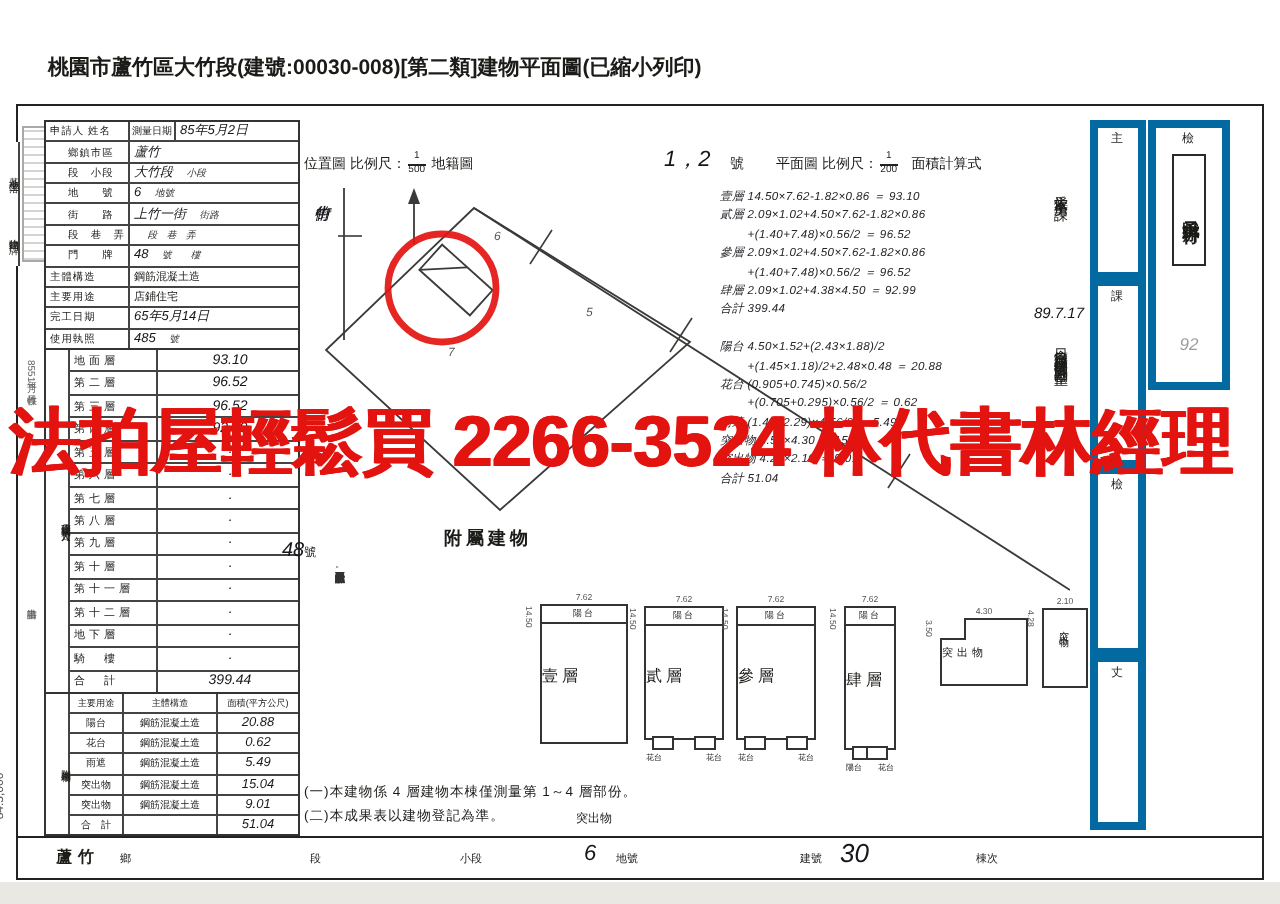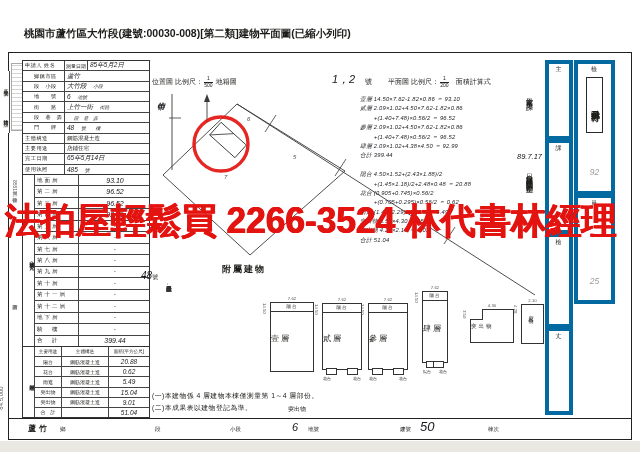--- a/index.html
+++ b/index.html
@@ -298,21 +298,21 @@
       <div class="plan" style="left: 368px; top: 303px; width: 40px; height: 67px;">
         <div class="strip">陽台</div>
         <div class="lab" style="font-size: 8px;">參層</div>
         <div class="dimt" style="top: -7px; left: 0px; right: 0px; text-align: center;">7.62</div>
         <div class="dimt v" style="left: -9px; top: 0px; bottom: 0px; display: flex; align-items: center;">14.50</div>
         <div class="tab" style="left: 3px;"></div>
         <div class="tablab" style="left: 0px;">花台</div>
         <div class="tab" style="right: 3px;"></div>
         <div class="tablab" style="right: 0px;">花台</div>
       </div>
-      <div class="plan" style="left: 422px; top: 291px; width: 26px; height: 72px;">
+      <div class="plan" style="left: 422px; top: 303px; width: 26px; height: 72px;">
         <div class="strip">陽台</div>
         <div class="lab" style="font-size: 8px;">肆層</div>
         <div class="dimt" style="top: -7px; left: 0px; right: 0px; text-align: center;">7.62</div>
         <div class="dimt v" style="left: -9px; top: 0px; bottom: 0px; display: flex; align-items: center;">14.50</div>
         <div class="tab" style="left: 3px;"></div>
         <div class="tablab" style="left: 0px;">陽台</div>
         <div class="tab" style="right: 3px;"></div>
         <div class="tablab" style="right: 0px;">花台</div>
       </div>
       <div class="plan" style="left: 470px; top: 309px; width: 44px; height: 34px;">
@@ -344,37 +344,33 @@
       </div>
       <div class="sigbox" style="height: 88px; margin-top: -1px;">
         <div class="sighead">丈</div>
       </div>
     </div>
   <div id="sig-b" class="abs" style="left:574px;top:60px;width:41px;">
       <div class="sigbox" style="height: 135px; margin-top: 0px;">
         <div class="sighead">檢</div>
         <div class="v" style="margin: 3px auto 0px; width: 15px; height: 54px; border: 1.5px solid rgb(42, 42, 42); font-size: 8.5px; font-weight: bold; text-align: center; letter-spacing: 1px;">賦予辦行</div>
         <div class="sigmark" style="bottom: 14px;">92</div>
-      </div>
-      <div class="sigbox" style="height: 110px; margin-top: -1px;">
-        <div class="sighead">員</div>
-        <div class="sigmark" style="bottom: 14px;">25</div>
       </div>
     </div>
 
   <div class="abs" style="left:8px;top:418px;width:624px;height:22px;border-top:1.5px solid #222;box-sizing:border-box;">
     <span class="abs" style="left:20px;top:4px;font-size:8px;font-weight:bold;letter-spacing:3px;">蘆竹</span>
     <span class="abs" style="left:52px;top:7px;font-size:5.5px;">鄉</span>
     <span class="abs" style="left:115px;top:4px;font-size:8px;font-weight:normal;letter-spacing:3px;margin-top:17px;">大竹</span>
     <span class="abs" style="left:147px;top:7px;font-size:5.5px;">段</span>
     <span class="abs" style="left:222px;top:7px;font-size:5.5px;">小段</span>
     <span class="abs hand" style="left:284px;top:2px;font-size:11px;">6</span>
     <span class="abs" style="left:300px;top:7px;font-size:5.5px;">地號</span>
     <span class="abs" style="left:392px;top:7px;font-size:5.5px;">建號</span>
-    <span class="abs hand" style="left:412px;top:0px;font-size:13px;">50</span>
+    <span class="abs hand" style="left:412px;top:0px;font-size:13px;">30</span>
     <span class="abs" style="left:480px;top:7px;font-size:5.5px;">棟次</span>
   </div>
 
   <div class="abs" style="left:0;top:441px;width:640px;height:11px;background:#e9e8e3;"></div>
 
   <div class="watermark" style="color: rgb(227, 19, 16);">法拍屋輕鬆買 2266-3524 林代書林經理</div>
 
 </div>
 
 </body></html>

